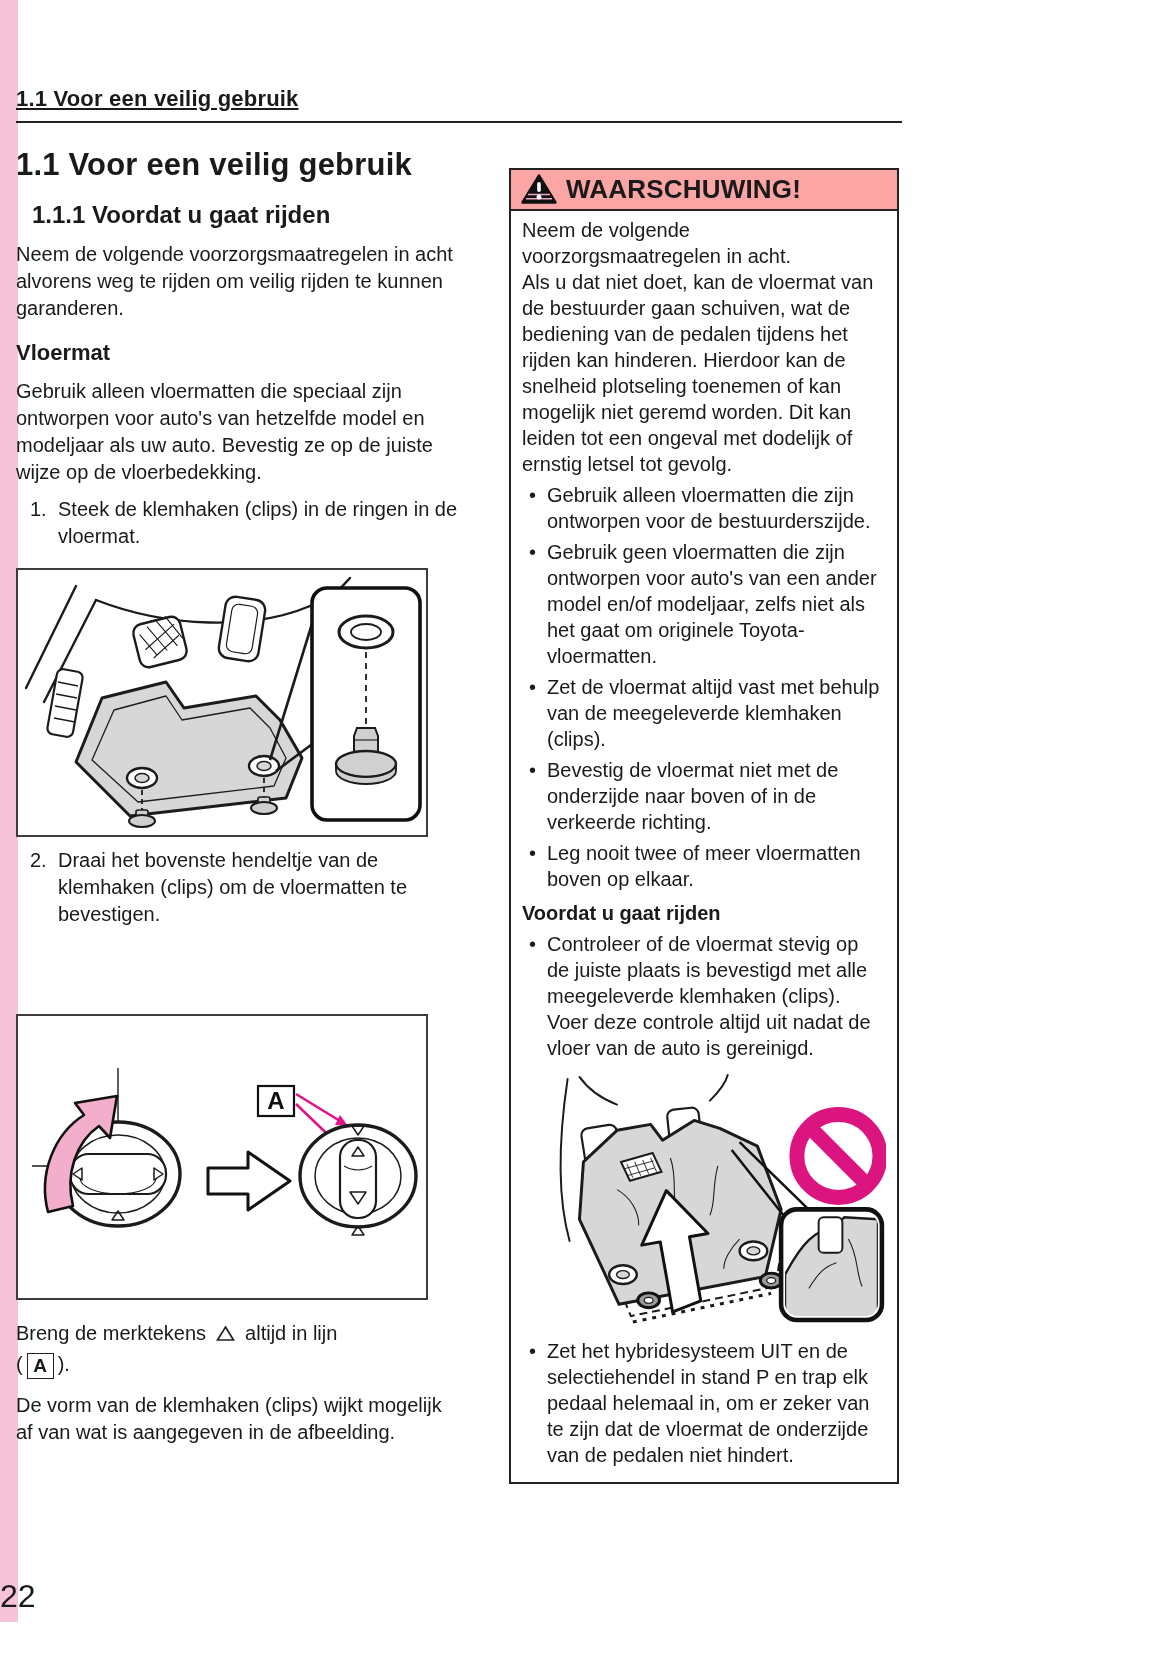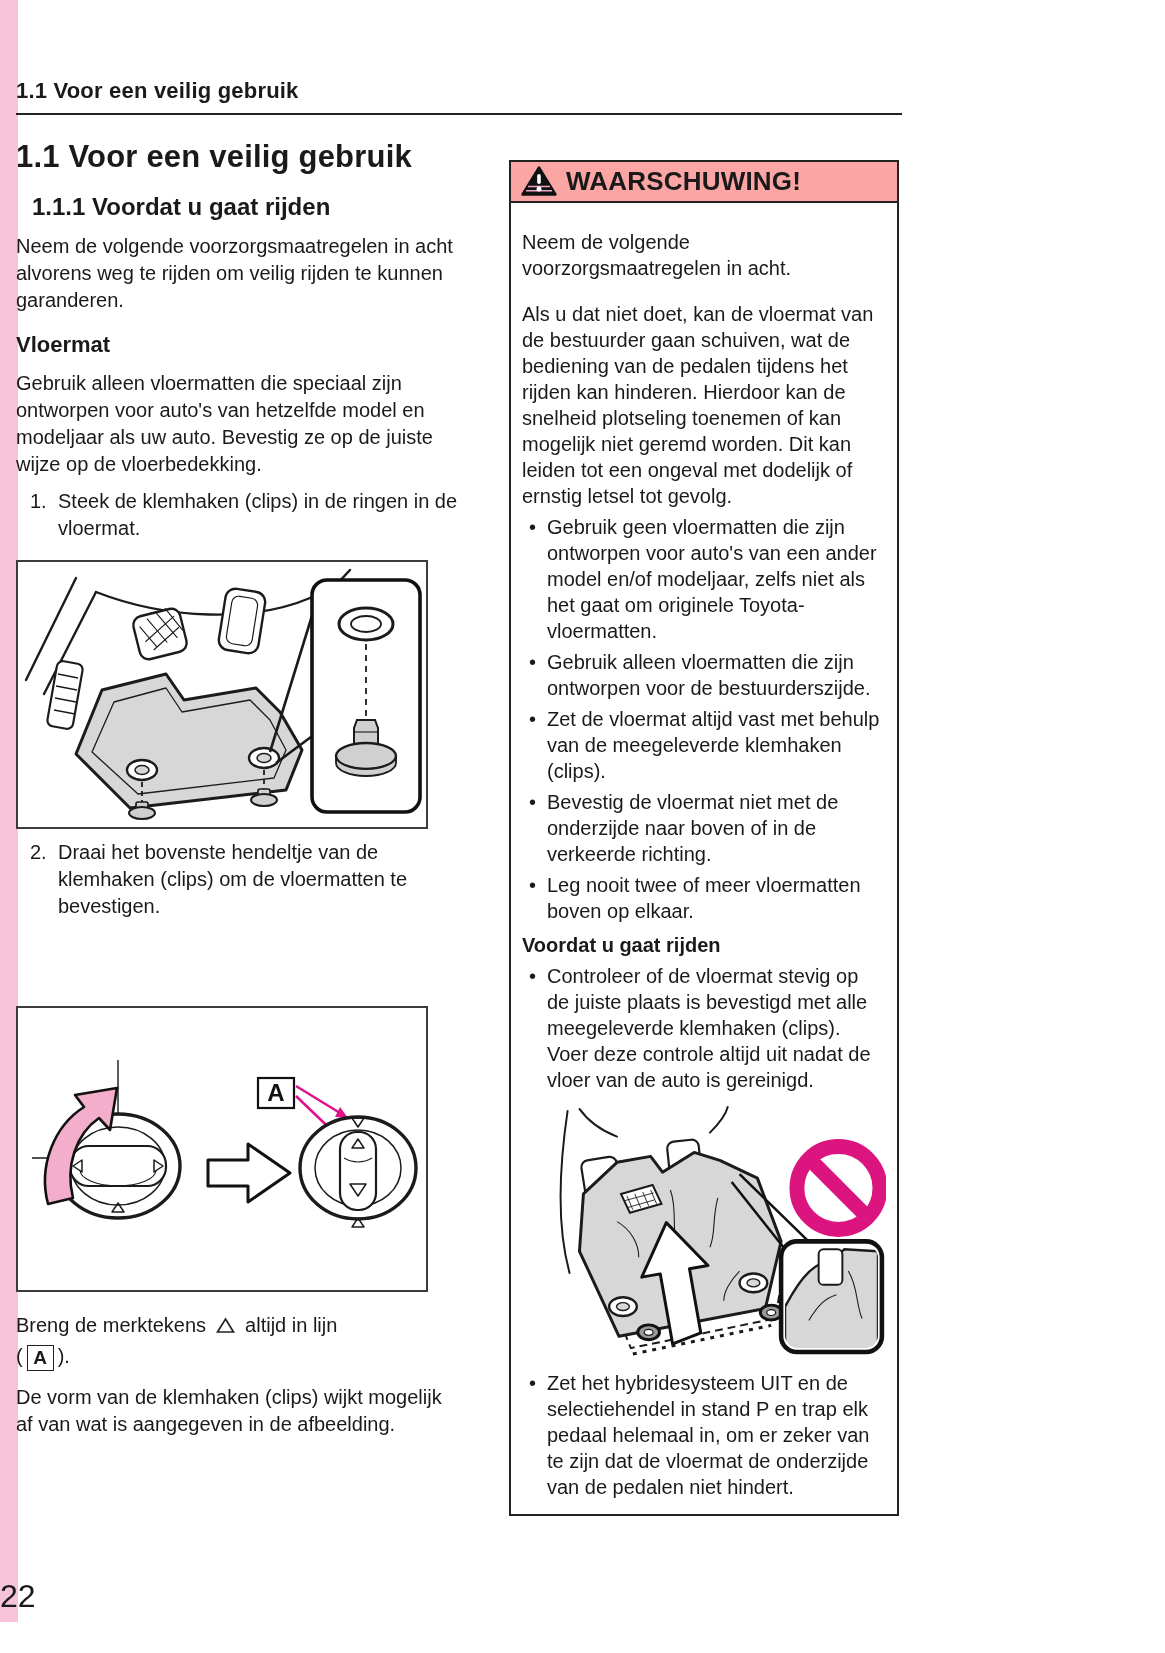--- a/index.html
+++ b/index.html
@@ -3,21 +3,21 @@
 <meta charset="utf-8">
 <style>
   * { margin:0; padding:0; box-sizing:border-box; }
   html,body { background:#ffffff; }
   body {
     width:1165px; height:1653px; position:relative;
     font-family:"Liberation Sans","DejaVu Sans",sans-serif;
     color:#1a1a1a; overflow:hidden;
   }
   .stripe { position:absolute; left:0; top:0; width:18px; height:1622px; background:#f6c3d8; }
-  .content { position:absolute; left:16px; top:78px; width:886px; }
+  .content { position:absolute; left:16px; top:86px; width:886px;text-decoration:underline; }
   .running { font-size:22px; font-weight:bold; padding-bottom:9px; border-bottom:2px solid #222; letter-spacing:.2px; }
   .cols { position:relative; }
   .leftcol { position:absolute; left:0; top:16px; width:443px; }
   .rightcol { position:absolute; left:493px; top:45px; width:390px; }
 
   
   .h1 { font-size:31px; font-weight:bold; margin-top:8px; letter-spacing:.2px; }
   .h2 { font-size:24px; font-weight:bold; margin-top:18px;margin-left:16px; }
   .h3 { font-size:22px; font-weight:bold; margin-top:18px; }
   .p  { font-size:20px; line-height:27px; margin-top:12px; }
@@ -30,21 +30,21 @@
   .abadge { display:inline-block; border:1.6px solid #222; min-width:27px; text-align:center;
             font-weight:bold; font-size:19px; line-height:24px; margin:0 4px; vertical-align:-1px; }
   .pageno { position:absolute; left:0; top:1578px; font-size:32px; font-weight:normal; }
 
   
   .warnbox { border:2.5px solid #222; background:#fff; }
   .warnhead { background:#fca5a5; border-bottom:2.5px solid #222; display:flex; align-items:center;
               gap:9px; padding:3px 10px 4px; }
   .warnhead .wtitle { font-size:26px; font-weight:bold; letter-spacing:.2px; }
   .warnbody { padding:6px 11px 14px; font-size:20px; line-height:26px; }
-  .warnbody .wp { margin-top:20px; }
+  .warnbody .wp { margin-top:0; }
   .wsub { font-weight:bold; margin-top:8px; }
   .wlist { list-style:none; }
   .wlist li { position:relative; padding-left:25px; margin-top:5px; }
   .wlist li::before { content:"\2022"; position:absolute; left:7px; top:0; }
   .fig3wrap { margin:10px 0 6px; }
   svg text { font-family:"Liberation Sans","DejaVu Sans",sans-serif; }
 </style>
 </head>
 <body>
 
@@ -188,22 +188,22 @@
             <rect x="16.2" y="9" width="3.6" height="10" rx="1.8" fill="#fff"></rect>
             <circle cx="18" cy="24" r="2.5" fill="#fff"></circle>
           </svg>
           <span class="wtitle">WAARSCHUWING!</span>
         </div>
         <div class="warnbody">
           <p class="wp">Neem de volgende voorzorgsmaatregelen in acht.</p>
           <p class="wp">Als u dat niet doet, kan de vloermat van de bestuurder gaan schuiven, wat de bediening van de pedalen tijdens het rijden kan hinderen. Hierdoor kan de snelheid plotseling toenemen of kan mogelijk niet geremd worden. Dit kan leiden tot een ongeval met dodelijk of ernstig letsel tot gevolg.</p>
 
           <ul class="wlist">
+            <li>Gebruik alleen vloermatten die zijn ontworpen voor de bestuurderszijde.</li>
             <li>Gebruik geen vloermatten die zijn ontworpen voor auto's van een ander model en/of modeljaar, zelfs niet als het gaat om originele Toyota-vloermatten.</li>
-            <li>Gebruik alleen vloermatten die zijn ontworpen voor de bestuurderszijde.</li>
             <li>Zet de vloermat altijd vast met behulp van de meegeleverde klemhaken (clips).</li>
             <li>Bevestig de vloermat niet met de onderzijde naar boven of in de verkeerde richting.</li>
             <li>Leg nooit twee of meer vloermatten boven op elkaar.</li>
           </ul>
 
           <div class="wsub">Voordat u gaat rijden</div>
           <ul class="wlist">
             <li>Controleer of de vloermat stevig op de juiste plaats is bevestigd met alle meegeleverde klemhaken (clips). Voer deze controle altijd uit nadat de vloer van de auto is gereinigd.</li>
           </ul>
 

